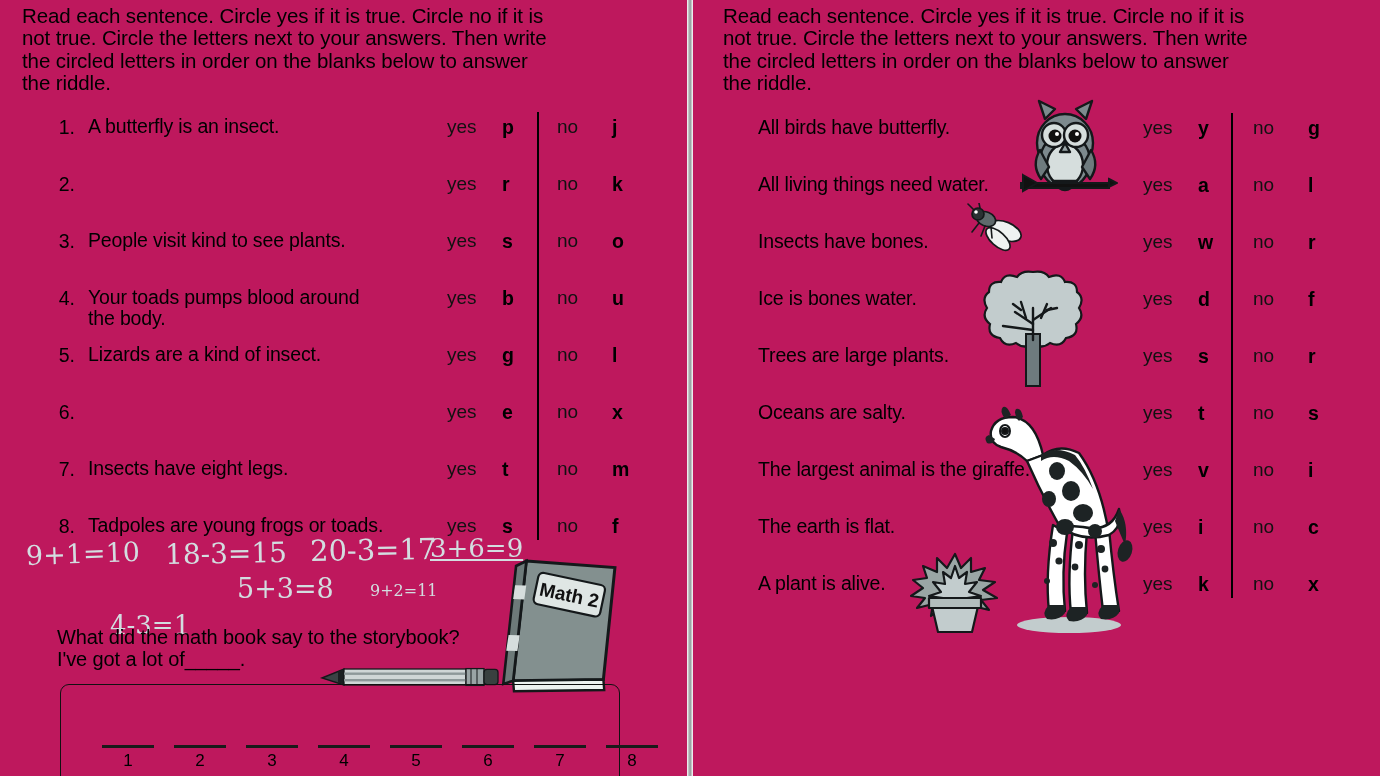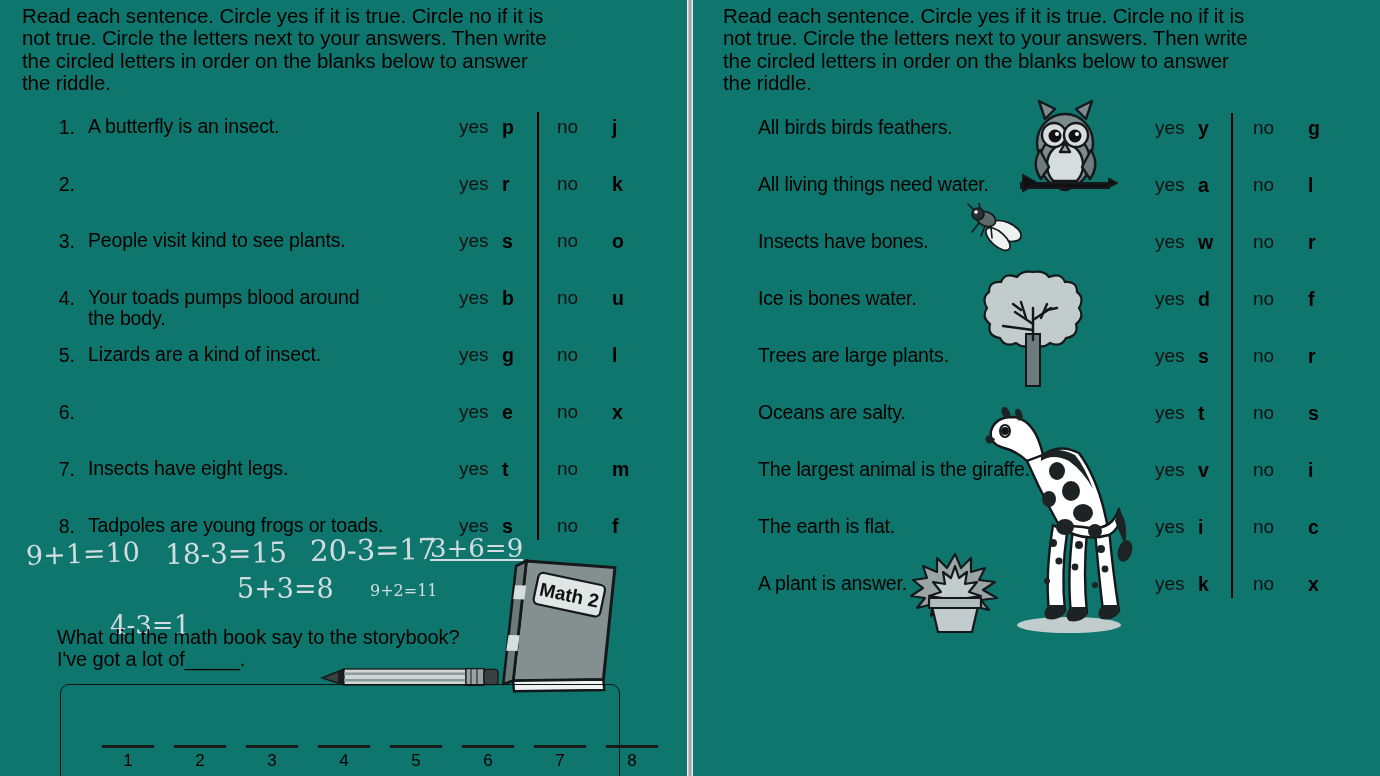--- a/index.html
+++ b/index.html
@@ -5,21 +5,21 @@
   * { box-sizing: border-box; margin: 0; padding: 0; }
   body {
     width: 1380px; height: 776px;
     background: #ffffff;
     font-family: "Liberation Sans", sans-serif;
     overflow: hidden;
     position: relative;
   }
   .spread { display: flex; width: 1380px; height: 776px; position: relative; }
 
-  .page { position: relative; height: 776px; background: #0f766e; overflow: hidden; }
+  .page { position: relative; height: 776px; background: #be185d; overflow: hidden; }
   .page-left  { width: 687px; }
   .gutter { width: 6px; height: 776px; background: linear-gradient(to right,#ffffff,#a9adaf 35%,#9ea2a4 60%,#ffffff); }
   .page-right { width: 687px; }
 
   .instructions {
     font-size: 20.5px;
     line-height: 22.4px;
     color: #000;
     letter-spacing: -0.1px;
     white-space: pre-line;
@@ -39,21 +39,21 @@
     line-height: 21px; letter-spacing: -0.15px; white-space: pre-line;
   }
   .page-left  .qtext { left: 88px; top: 0; width: 350px; }
   .page-right .qtext { left: 65px; top: 0; width: 340px; }
 
   .ansgroup { position: absolute; top: 0; height: 26px; }
   .page-left  .ansgroup { left: 447px; }
   .page-right .ansgroup { left: 450px; }
   .word { position: absolute; font-size: 19px; color: #111; }
   .letter { position: absolute; font-size: 19.5px; font-weight: bold; color: #000; }
-  .w-yes { left: 12px; }
+  .w-yes { left: 0; }
   .l-yes { left: 55px; }
   .w-no  { left: 110px; }
   .l-no  { left: 165px; }
 
   .divider-v {
     position: absolute; width: 1.6px; background: #000;
   }
   .page-left  .divider-v { left: 537px; top: 112px; height: 428px; }
   .page-right .divider-v { left: 538px; top: 113px; height: 485px; }
 
@@ -398,21 +398,21 @@
                  L62 58 L50 52 L46 62 L42 52 L30 58 L34 48 L20 46 L32 42
                  L24 32 L36 34 L34 22 L42 28 Z" fill="#c2cccd"></path>
         <path d="M22 52 L70 52 L63 82 L29 82 Z" fill="#c2cccd"></path>
         <path d="M20 48 L72 48 L72 58 L20 58 Z" fill="#b2bdbd"></path>
       </g>
     </svg>
 
     <div class="qlist">
 
       <div class="qrow" style="top:117px">
-        <div class="qtext">All birds birds feathers.</div>
+        <div class="qtext">All birds have butterfly.</div>
         <div class="ansgroup">
           <span class="word w-yes">yes</span>
           <span class="letter l-yes">y</span>
           <span class="word w-no">no</span>
           <span class="letter l-no">g</span>
         </div>
       </div>
 
       <div class="qrow" style="top:174px">
         <div class="qtext">All living things need water.</div>
@@ -478,21 +478,21 @@
         <div class="qtext">The earth is flat.</div>
         <div class="ansgroup">
           <span class="word w-yes">yes</span>
           <span class="letter l-yes">i</span>
           <span class="word w-no">no</span>
           <span class="letter l-no">c</span>
         </div>
       </div>
 
       <div class="qrow" style="top:573px">
-        <div class="qtext">A plant is answer.</div>
+        <div class="qtext">A plant is alive.</div>
         <div class="ansgroup">
           <span class="word w-yes">yes</span>
           <span class="letter l-yes">k</span>
           <span class="word w-no">no</span>
           <span class="letter l-no">x</span>
         </div>
       </div>
     </div>
 
   </div>

